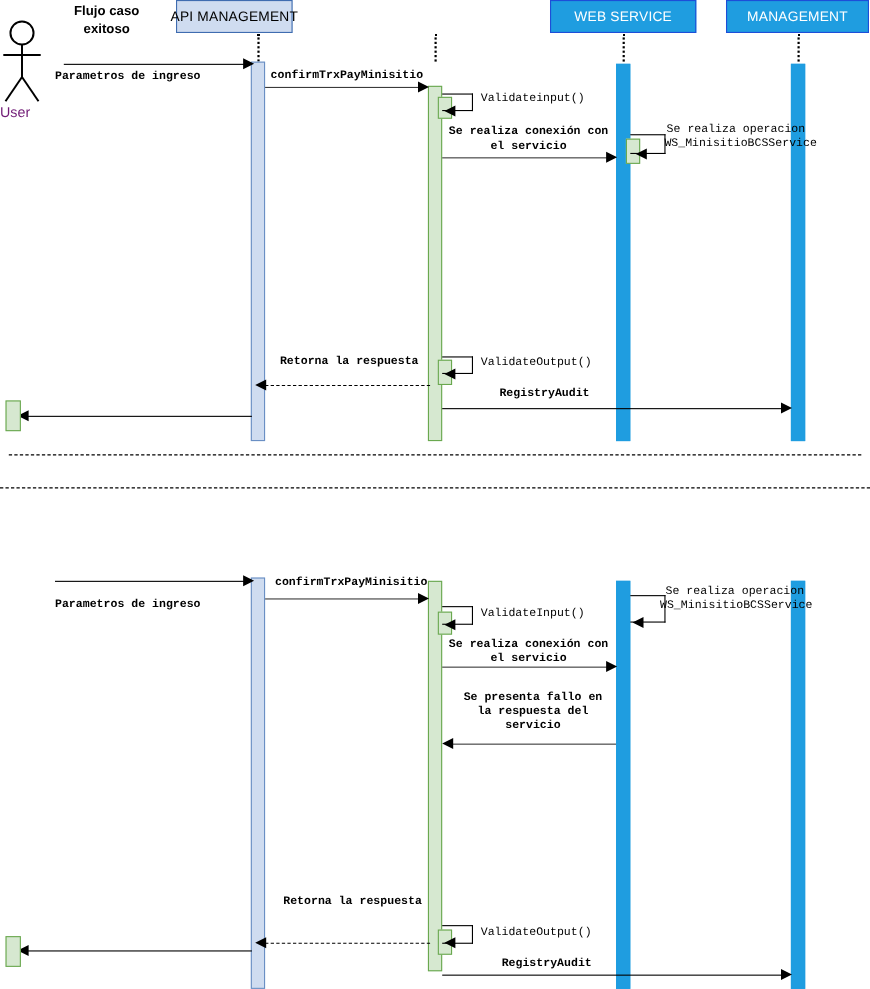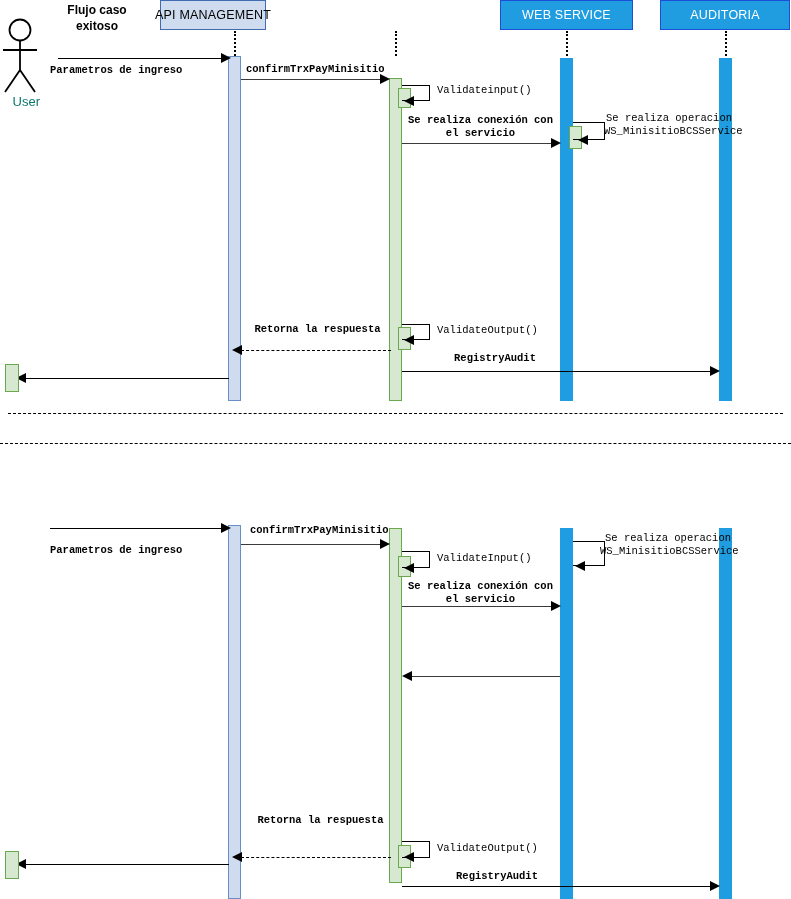--- a/index.html
+++ b/index.html
@@ -119,22 +119,22 @@
     white-space: pre-line;
     line-height: 1.3;
     text-align: center;
   }
 
   
   .actor { position: absolute; }
   .actor-label {
     position: absolute;
     font-size: 13px;
-    color: #0f766e;
-    text-align: right;
+    color: #701a75;
+    text-align: left;
     white-space: nowrap;
   }
 
   
   .separator {
     position: absolute;
     height: 0;
     border-top: 1.6px dashed #000000;
   }
 
@@ -154,21 +154,21 @@
   <div class="lifeline-box blue-light" style="left:160px; top:0px; width:106px; height:30px;">
     <span>API MANAGEMENT</span>
   </div>
 
 
   <div class="lifeline-box blue-solid" style="left:500px; top:0px; width:133px; height:30px;">
     <span>WEB SERVICE</span>
   </div>
 
   <div class="lifeline-box blue-solid" style="left:660px; top:0px; width:130px; height:30px;">
-    <span>AUDITORIA</span>
+    <span>MANAGEMENT</span>
   </div>
 
   <div class="stem" style="left:234px; top:31px; height:25px;"></div>
   <div class="stem" style="left:395px; top:31px; height:25px;"></div>
   <div class="stem" style="left:566px; top:31px; height:25px;"></div>
   <div class="stem" style="left:725px; top:31px; height:25px;"></div>
 
   <div class="flow-title" style="left:32px; top:3px; width:130px;">Flujo caso
 exitoso</div>
 
@@ -268,20 +268,23 @@
   <div class="label center" style="left:600px; top:532px; width:136px;">Se realiza operacion
 WS_MinisitioBCSService</div>
 
   <div class="msg-line" style="left:402px; top:606px; width:152px;"></div>
   <div class="arrow-head right" style="left:551px; top:601px;"></div>
   <div class="label bold center" style="left:408px; top:580px; width:145px;">Se realiza conexión con
 el servicio</div>
 
   <div class="msg-line" style="left:410px; top:676px; width:150px;"></div>
   <div class="arrow-head left" style="left:402px; top:671px;"></div>
+  <div class="label bold center" style="left:412px; top:628px; width:145px;">Se presenta fallo en
+la respuesta del
+servicio</div>
 
   <div class="msg-line dashed" style="left:241px; top:857px; width:150px;"></div>
   <div class="arrow-head left" style="left:232px; top:852px;"></div>
   <div class="label bold center" style="left:248px; top:814px; width:145px;">Retorna la respuesta</div>
 
   <div class="selfcall" style="left:402px; top:841px; width:28px; height:17px;"></div>
   <div class="arrow-head left" style="left:404px; top:852px;"></div>
   <div class="label left" style="left:437px; top:842px; width:120px;">ValidateOutput()</div>
 
   <div class="msg-line black" style="left:402px; top:886px; width:312px;"></div>

